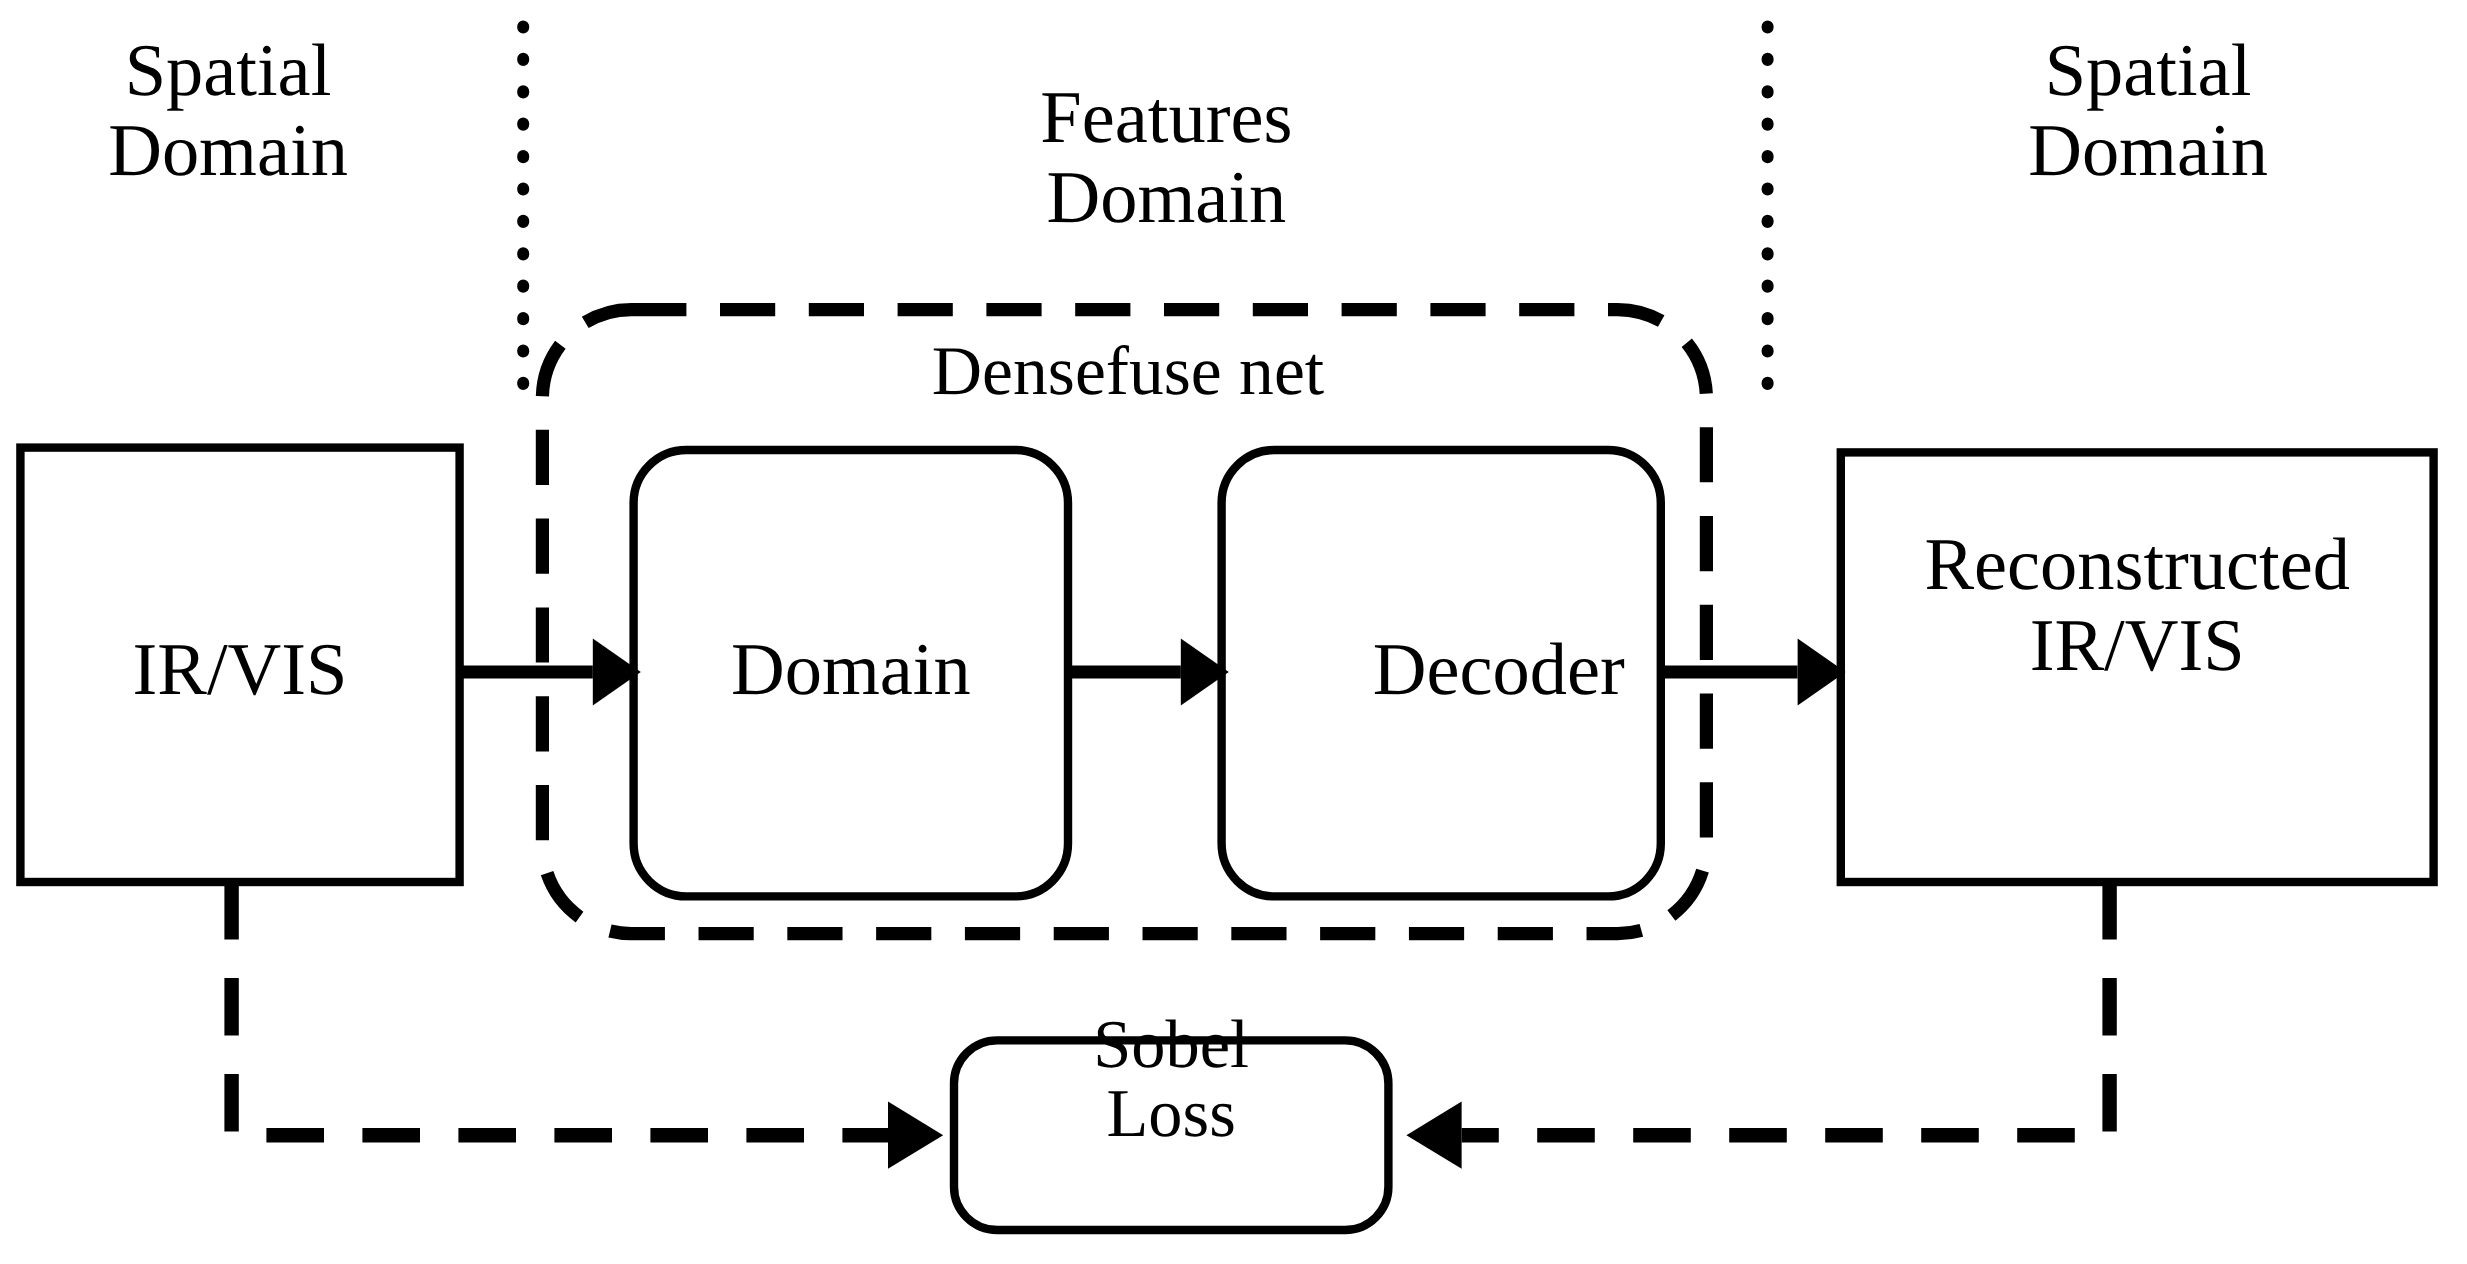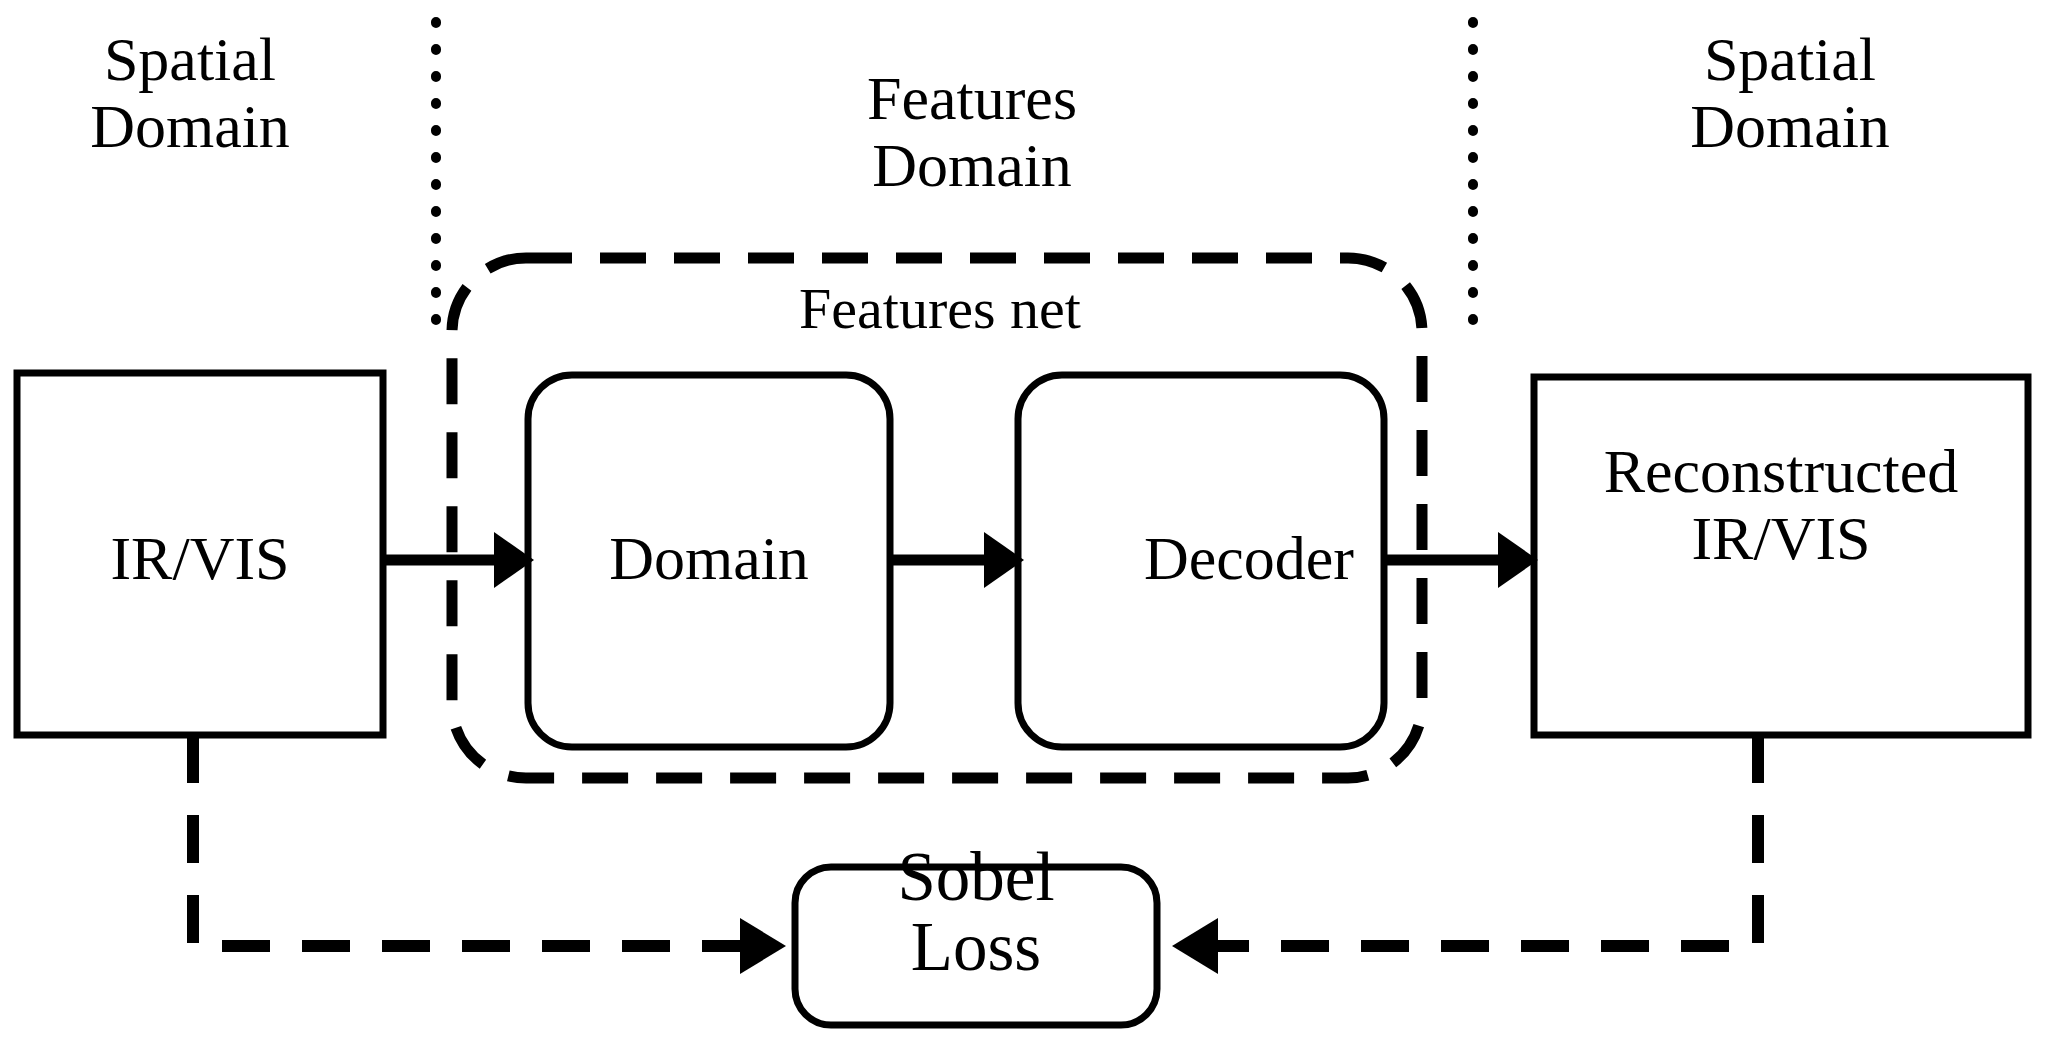--- a/index.html
+++ b/index.html
@@ -38,21 +38,21 @@
   .domain-label {
     font-size: 62px;
   }
   .box-label {
     font-size: 62px;
   }
   .net-label {
     font-size: 58px;
   }
   .sobel-label {
-    font-size: 69px;
+    font-size: 57px;
     line-height: 1.02;
   }
 </style>
 </head>
 <body>
 
 <div id="canvas">
 
   <svg id="diagram-svg" viewBox="0 0 2056 1053">
 
@@ -100,21 +100,21 @@
 
   <div class="lbl domain-label" style="left:20px; top:26px; width:340px;">Spatial
 Domain</div>
 
   <div class="lbl domain-label" style="left:802px; top:26px; width:340px;margin-top:39px;">Features
 Domain</div>
 
   <div class="lbl domain-label" style="left:1620px; top:26px; width:340px;">Spatial
 Domain</div>
 
-  <div class="lbl net-label" style="left:700px; top:278px; width:480px;">Features net</div>
+  <div class="lbl net-label" style="left:700px; top:278px; width:480px;">Densefuse net</div>
 
   <div class="lbl box-label" style="left:17px; top:525px; width:366px;">IR/VIS</div>
 
   <div class="lbl box-label" style="left:528px; top:525px; width:362px;">Domain</div>
 
   <div class="lbl box-label" style="left:1066px; top:525px; width:366px;">Decoder</div>
 
   <div class="lbl box-label" style="left:1526px; top:438px; width:510px;">Reconstructed
 IR/VIS</div>
 

